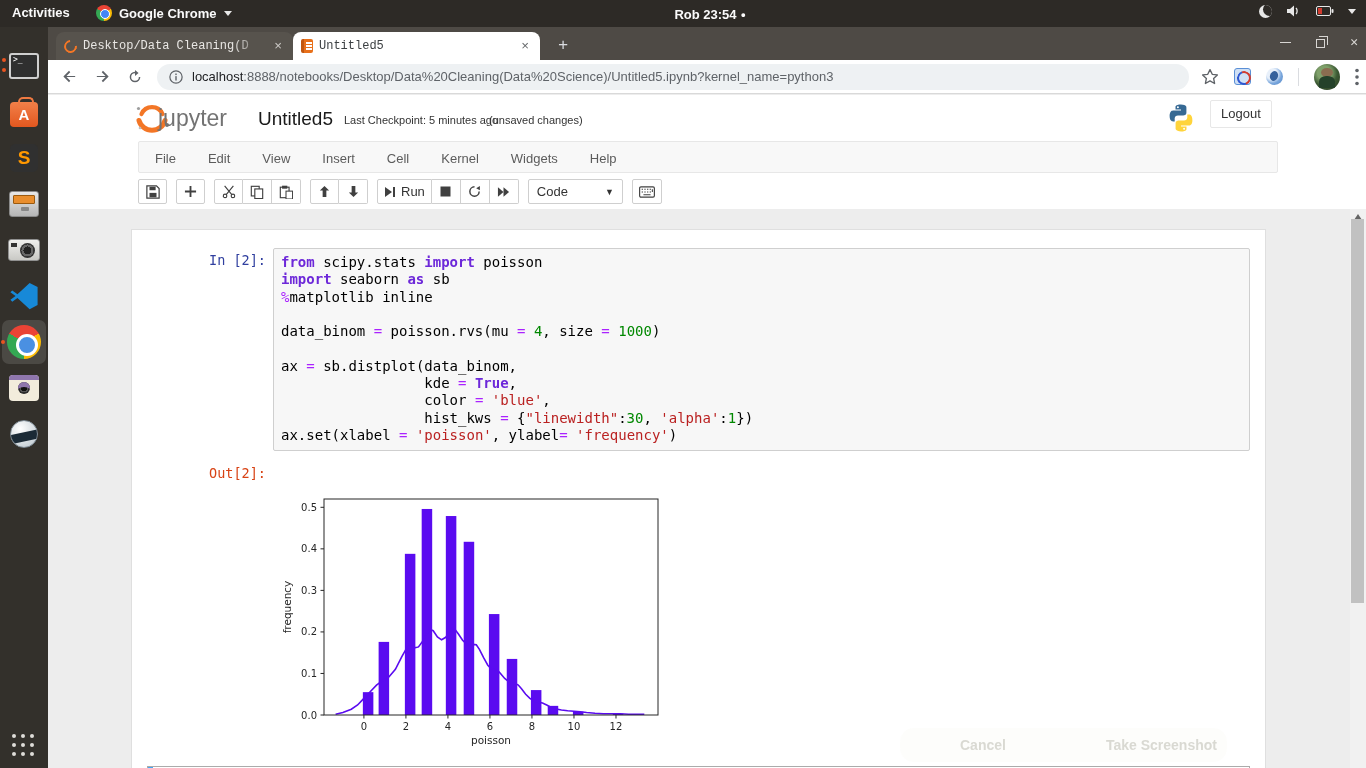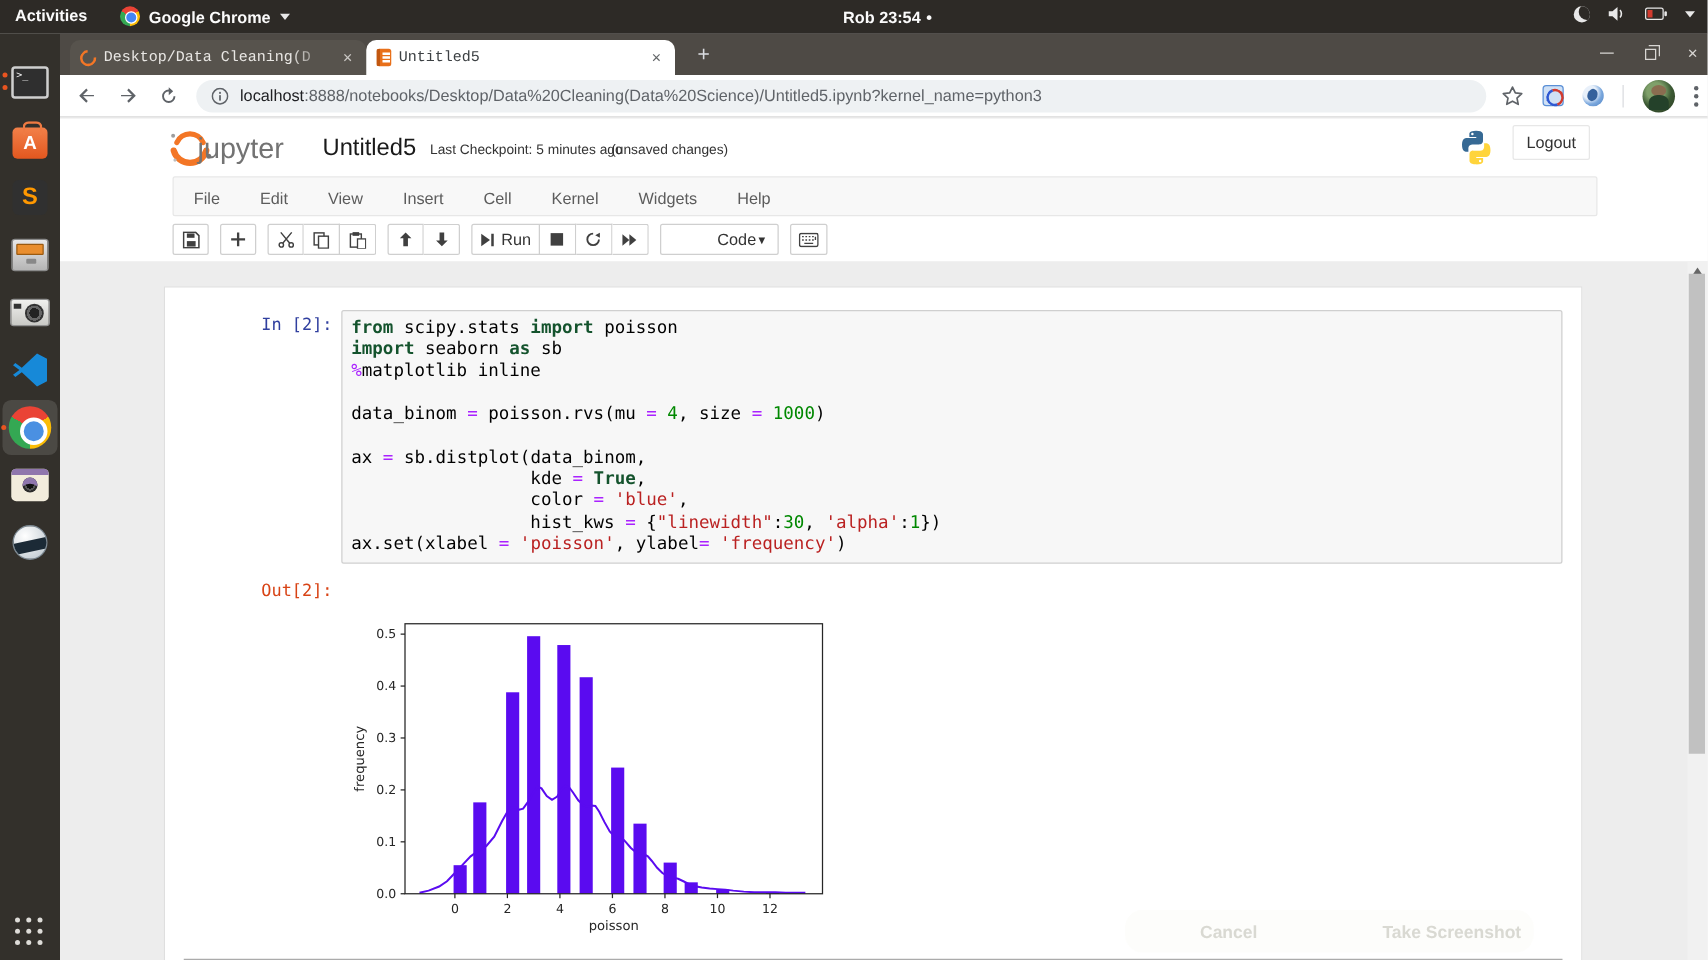--- a/index.html
+++ b/index.html
@@ -96,33 +96,33 @@
 
 #toolbar { position:absolute; left:0; top:79px; width:100%; height:35px; background:#fff; display:flex; align-items:center; padding-left:90px; }
 .btngrp { display:flex; margin-right:9px; }
 .tbtn { min-width:29px; height:25px; background:#fff; border:1px solid #cfcfcf; display:flex; align-items:center; justify-content:center; padding:0 6px; }
 .btngrp .tbtn + .tbtn { border-left:none; }
 .btngrp .tbtn:first-child { border-radius:2px 0 0 2px; }
 .btngrp .tbtn:last-child { border-radius:0 2px 2px 0; }
 .btngrp .tbtn:only-child { border-radius:2px; }
 .runlbl { font-size:13px; color:#333; margin-left:5px; }
 #celltype { width:95px; height:25px; border:1px solid #cfcfcf; border-radius:2px; display:flex; align-items:center; padding:0 8px; margin-right:9px; }
-#celltype span { font-size:13px; color:#333; flex:1;text-align:right; }
+#celltype span { font-size:13px; color:#333; flex:1; }
 #celltype .car { font-size:9px; color:#333; flex:none;}
 svg.tico { display:block; }
 
 #site { position:absolute; left:0; top:114px; width:100%; height:701px; background:#ededed; overflow:hidden; }
 #container { position:absolute; left:83px; top:20px; width:1135px; height:700px; background:#fff; border:1px solid #dfdfdf; padding:14px 15px; }
 .cellrow { display:flex; }
 .promptcol { width:126px; flex:none; font-family:"DejaVu Sans Mono",monospace; font-size:13.5px; text-align:right; padding-right:7px; }
 .inprompt { color:#303F9F; padding-top:8px; }
 .outprompt { color:#D84315; padding-top:1px; }
 #inputbox { flex:1; background:#f7f7f7; border:1px solid #cfcfcf; border-radius:2px; padding:5px 8px 6px 7px; margin-top:4px; }
 #code-pre { font-family:"DejaVu Sans Mono",monospace; font-size:14px; line-height:17.3px; color:#000; white-space:pre; }
-#code-pre .k { color:#14532d; font-weight:bold; }
+#code-pre .k { color:#6d28d9; font-weight:bold; }
 #code-pre .o { color:#AA22FF; }
 #code-pre .n { color:#080; }
 #code-pre .s { color:#BA2121; }
 #outrow { margin-top:13px; }
 #outtext { font-family:"DejaVu Sans Mono",monospace; font-size:14px; color:#000; padding-top:1px; }
 #imgout { margin-left:133px; margin-top:11px; }
 #cell2 { margin-top:6px; border:1px solid #ababab; background:#fff; height:30px; position:relative; padding-left:5px;}
 #cell2::before { content:""; position:absolute; left:0; top:0; bottom:0; width:5px; background:#42A5F5; }
 
 #jscroll { position:absolute; right:0; top:0; width:16px; height:100%; background:#f1f1f1; }

